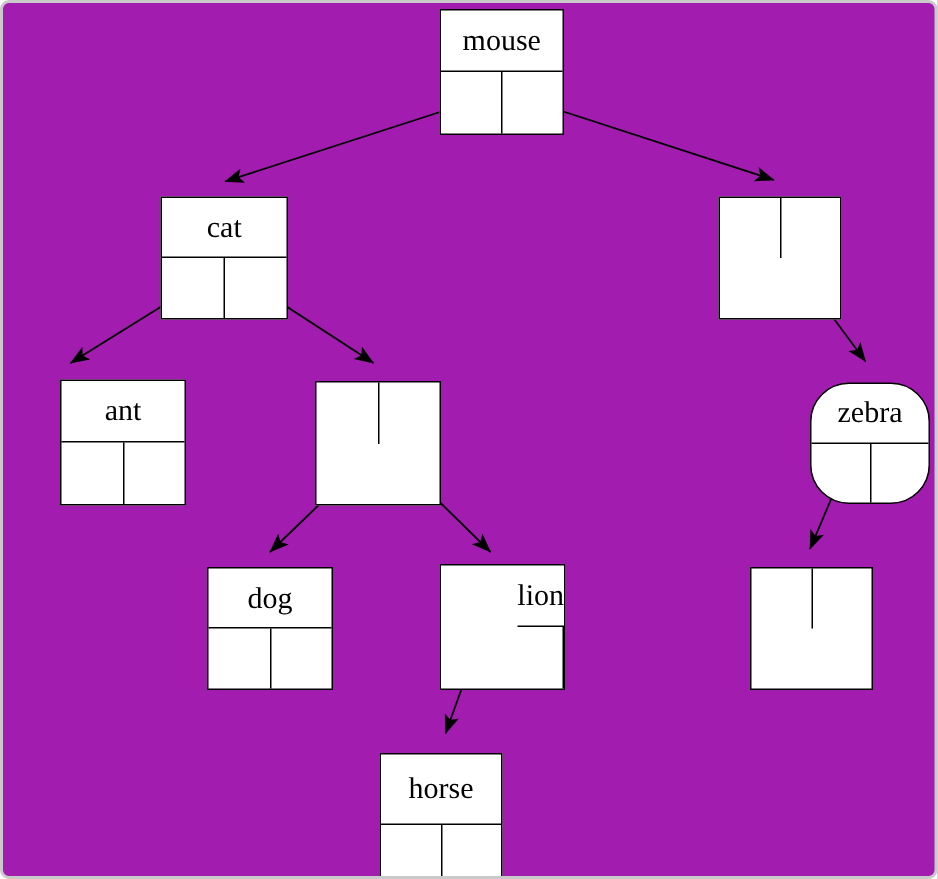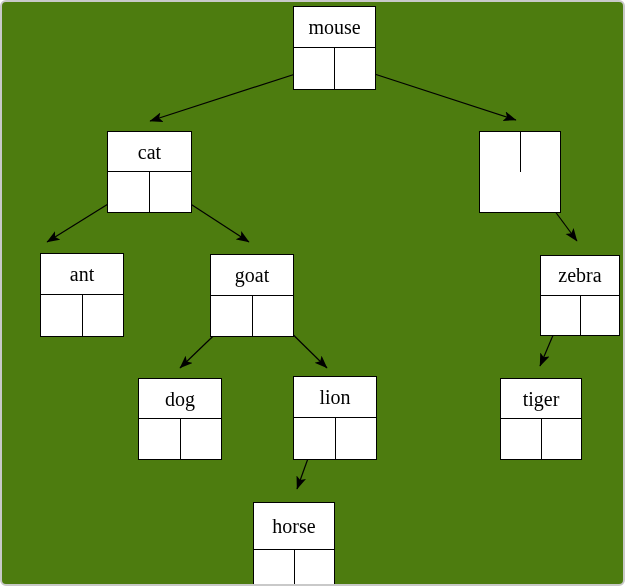--- a/index.html
+++ b/index.html
@@ -6,21 +6,21 @@
     margin: 0;
     padding: 0;
     background: #ffffff;
     font-family: "Liberation Serif", "DejaVu Serif", serif;
   }
   .page {
     position: relative;
     width: 625px;
     height: 586px;
     box-sizing: border-box;
-    background: #4d7c0f;
+    background: #a21caf;
     border: 2px solid #c9c9c9;
     border-radius: 6px;
     overflow: hidden;
   }
   .edges-layer {
     position: absolute;
     left: 0;
     top: 0;
     width: 625px;
     height: 586px;
@@ -103,49 +103,47 @@
         </div>
       </div>
       <div class="node" style="left: 2px; top: 251px; width: 84px; height: 84px; margin-left: 36px;">
         <div class="label">ant</div>
         <div class="cells">
           <div class="cell left"></div>
           <div class="cell right"></div>
         </div>
       </div>
       <div class="node" style="left: 208px; top: 252px; width: 84px; height: 83px;">
-        <div class="label">goat</div>
         <div class="cells">
           <div class="cell left"></div>
           <div class="cell right"></div>
         </div>
       </div>
-      <div class="node" style="left: 538px; top: 253px; width: 80px; height: 81px;">
+      <div class="node" style="left: 538px; top: 253px; width: 80px; height: 81px; border-radius: 26px;">
         <div class="label">zebra</div>
         <div class="cells">
           <div class="cell left"></div>
           <div class="cell right"></div>
         </div>
       </div>
       <div class="node" style="left: 136px; top: 376px; width: 84px; height: 82px; text-align: center;">
         <div class="label">dog</div>
         <div class="cells">
           <div class="cell left"></div>
           <div class="cell right"></div>
         </div>
       </div>
-      <div class="node" style="left: 291px; top: 374px; width: 84px; height: 84px;">
+      <div class="node" style="left: 291px; top: 374px; width: 84px; height: 84px; align-items: flex-end;">
         <div class="label">lion</div>
         <div class="cells">
           <div class="cell left"></div>
           <div class="cell right"></div>
         </div>
       </div>
       <div class="node" style="left: 498px; top: 376px; width: 82px; height: 82px;">
-        <div class="label">tiger</div>
         <div class="cells">
           <div class="cell left"></div>
           <div class="cell right"></div>
         </div>
       </div>
       <div class="node" style="left: 251px; top: 500px; width: 82px; height: 95px;">
         <div class="label">horse</div>
         <div class="cells">
           <div class="cell left"></div>
           <div class="cell right"></div>

